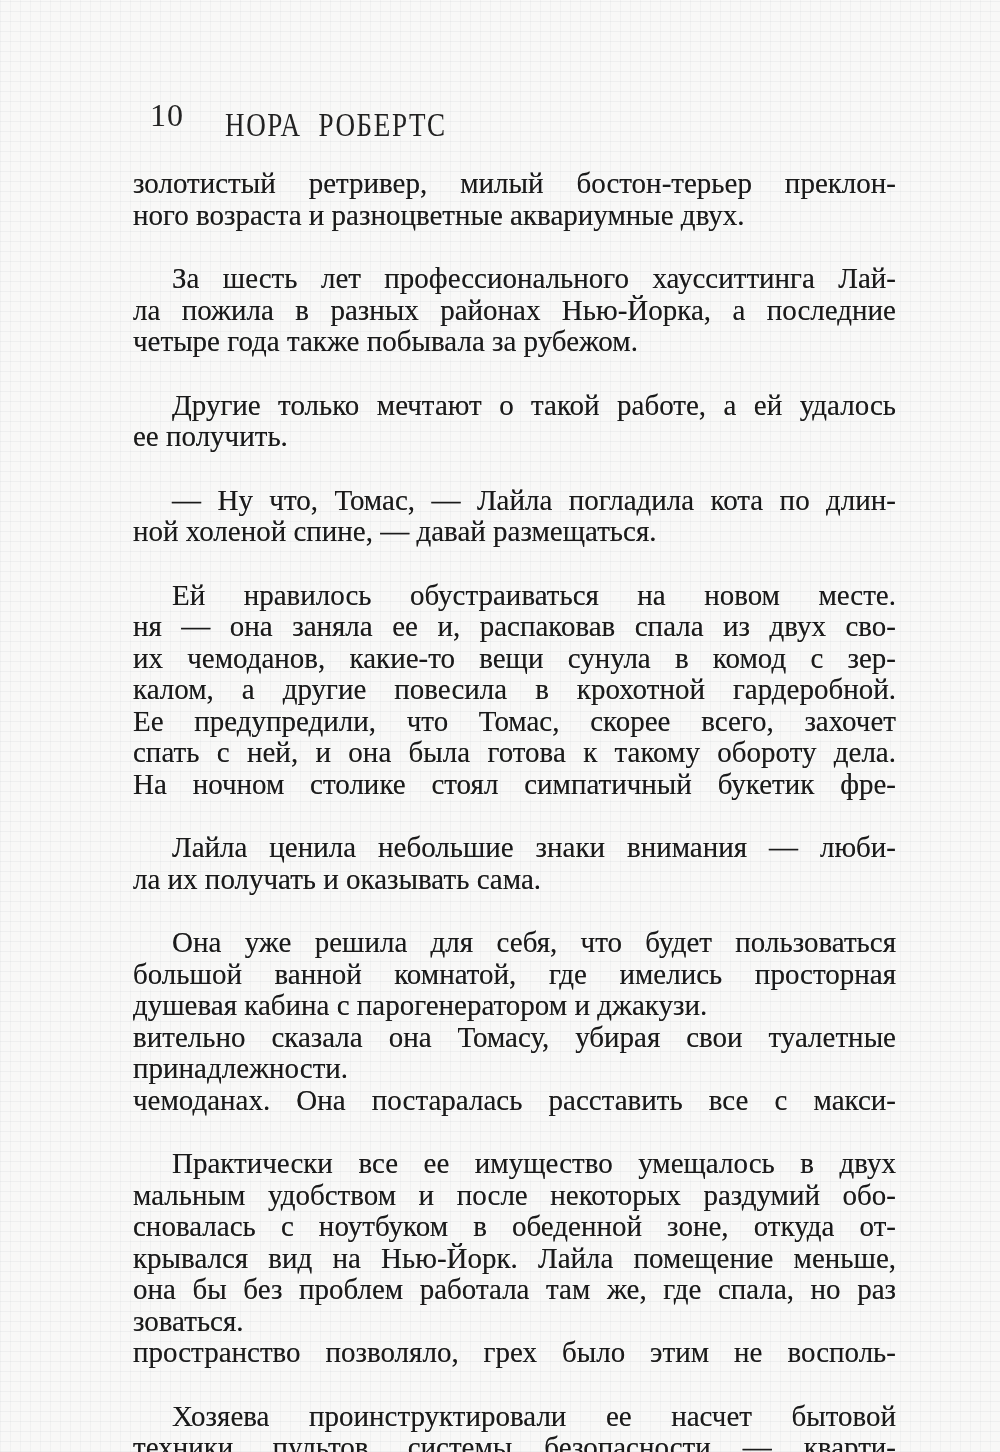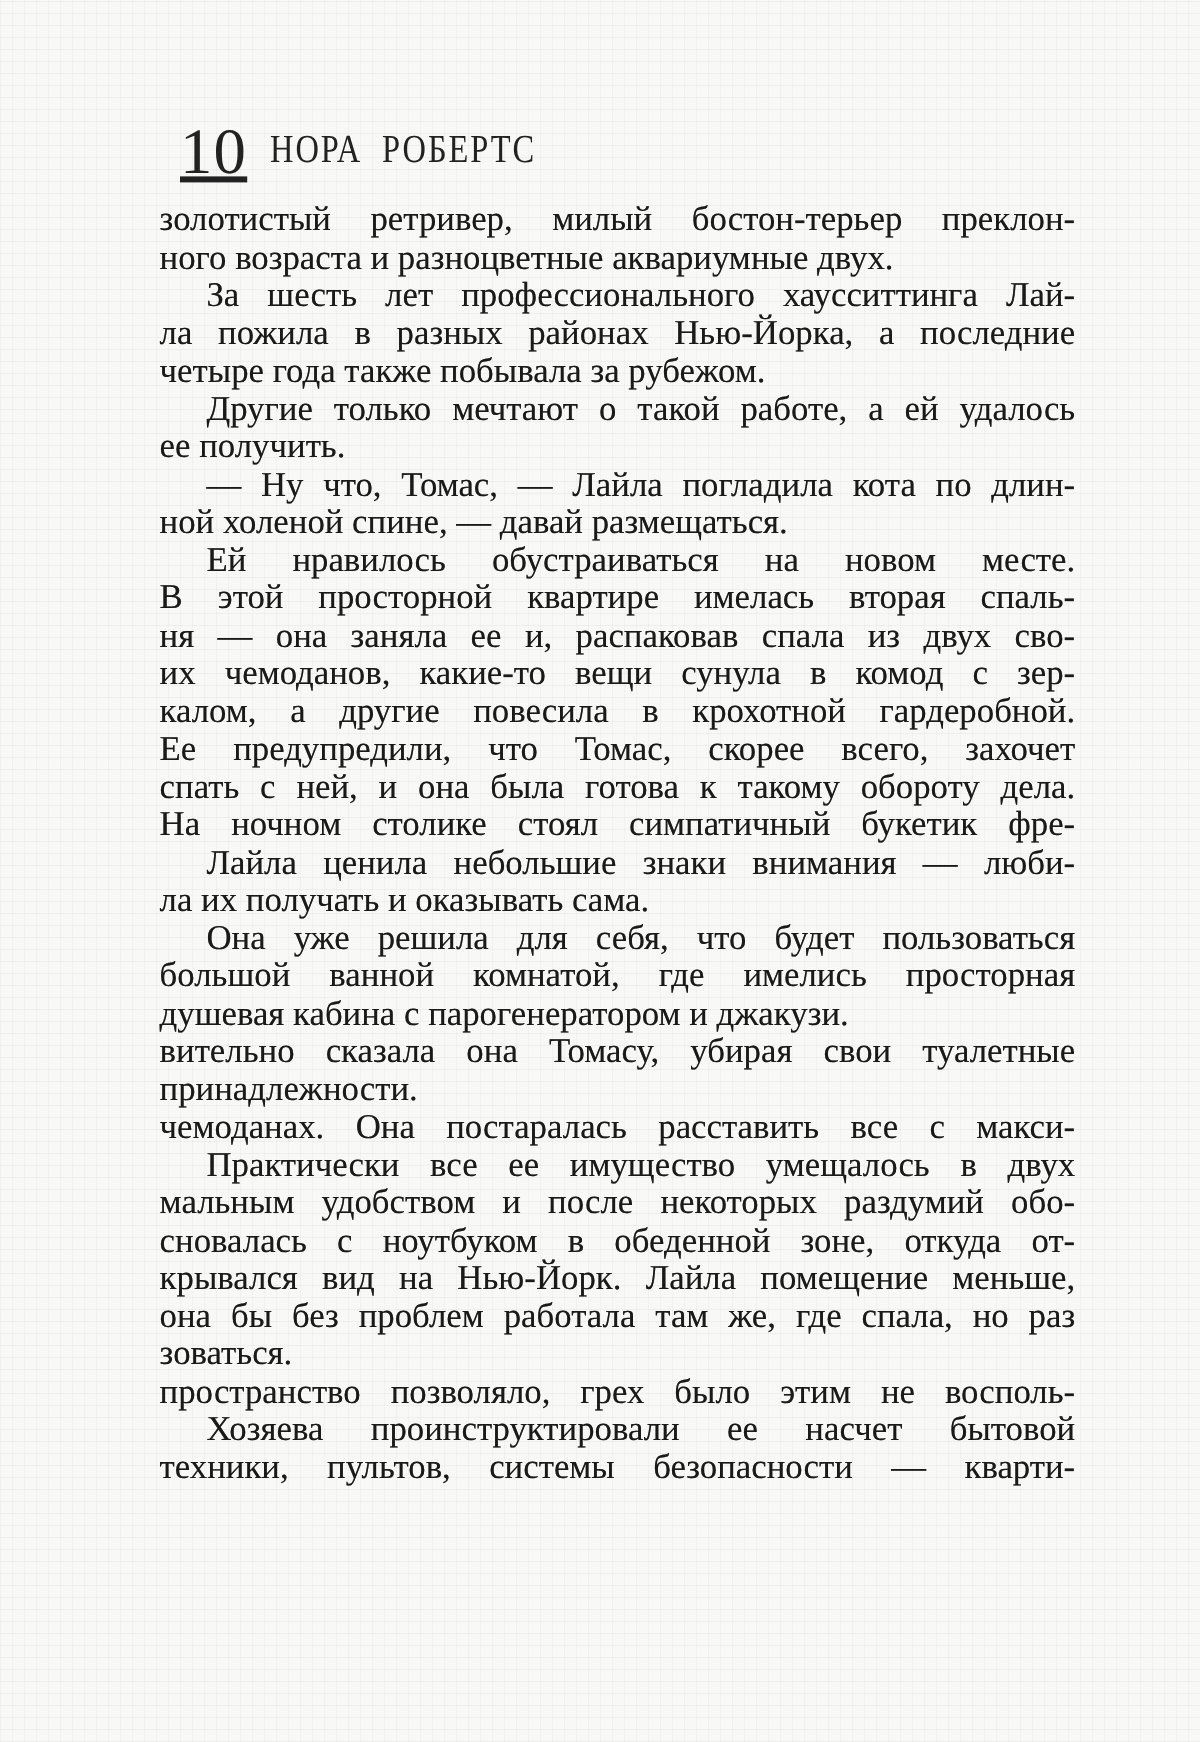--- a/index.html
+++ b/index.html
@@ -17,25 +17,24 @@
       repeating-linear-gradient(0deg,  rgba(185,190,196,0.16) 0px, rgba(185,190,196,0.16) 1px, rgba(0,0,0,0) 1px, rgba(0,0,0,0) 10px),
       repeating-linear-gradient(90deg, rgba(185,190,196,0.12) 0px, rgba(185,190,196,0.12) 1px, rgba(0,0,0,0) 1px, rgba(0,0,0,0) 10px);
     font-family: "Liberation Serif", "DejaVu Serif", serif;
     color: #1a1a1a;
   }
 
   .page-number {
     position: absolute;
     left: 150px;
     top: 99px;
-    font-size: 54px;
+    font-size: 32px;
     line-height: 1;
     color: #222;
     letter-spacing: 1px;
-    text-decoration: underline;
   }
 
   .running-title {
     position: absolute;
     left: 225px;
     top: 109px;
     font-size: 33px;
     line-height: 1;
     color: #222;
     letter-spacing: 2px;
@@ -54,21 +53,21 @@
 
   .line {
     font-size: 29px;
     line-height: 31.5px;
     color: #1a1a1a;
     text-align: justify;
     text-align-last: justify;
     text-shadow: 0 0 0.5px rgba(20,20,20,0.55);
     white-space: normal;
   }
-  .line.ind { text-indent: 39px; }
+  .line.ind { text-indent: 39px; margin-top: 32px; }
   .line.noj { text-align-last: left; }
 </style>
 </head>
 <body>
 
 <header>
   <span class="page-number">10</span>
   <span class="running-title">НОРА РОБЕРТС</span>
 </header>
 
@@ -76,21 +75,20 @@
     <div class="line">золотистый ретривер, милый бостон-терьер преклон-</div>
     <div class="line noj">ного возраста и разноцветные аквариумные двух.</div>
     <div class="line ind">За шесть лет профессионального хаусситтинга Лай-</div>
     <div class="line">ла пожила в разных районах Нью-Йорка, а последние</div>
     <div class="line noj">четыре года также побывала за рубежом.</div>
     <div class="line ind">Другие только мечтают о такой работе, а ей удалось</div>
     <div class="line noj">ее получить.</div>
     <div class="line ind">— Ну что, Томас, — Лайла погладила кота по длин-</div>
     <div class="line noj">ной холеной спине, — давай размещаться.</div>
     <div class="line ind">Ей нравилось обустраиваться на новом месте.</div>
-    <div class="line">В этой просторной квартире имелась вторая спаль-</div>
     <div class="line">ня — она заняла ее и, распаковав спала из двух сво-</div>
     <div class="line">их чемоданов, какие-то вещи сунула в комод с зер-</div>
     <div class="line">калом, а другие повесила в крохотной гардеробной.</div>
     <div class="line">Ее предупредили, что Томас, скорее всего, захочет</div>
     <div class="line">спать с ней, и она была готова к такому обороту дела.</div>
     <div class="line">На ночном столике стоял симпатичный букетик фре-</div>
     <div class="line ind">Лайла ценила небольшие знаки внимания — люби-</div>
     <div class="line noj">ла их получать и оказывать сама.</div>
     <div class="line ind">Она уже решила для себя, что будет пользоваться</div>
     <div class="line">большой ванной комнатой, где имелись просторная</div>

